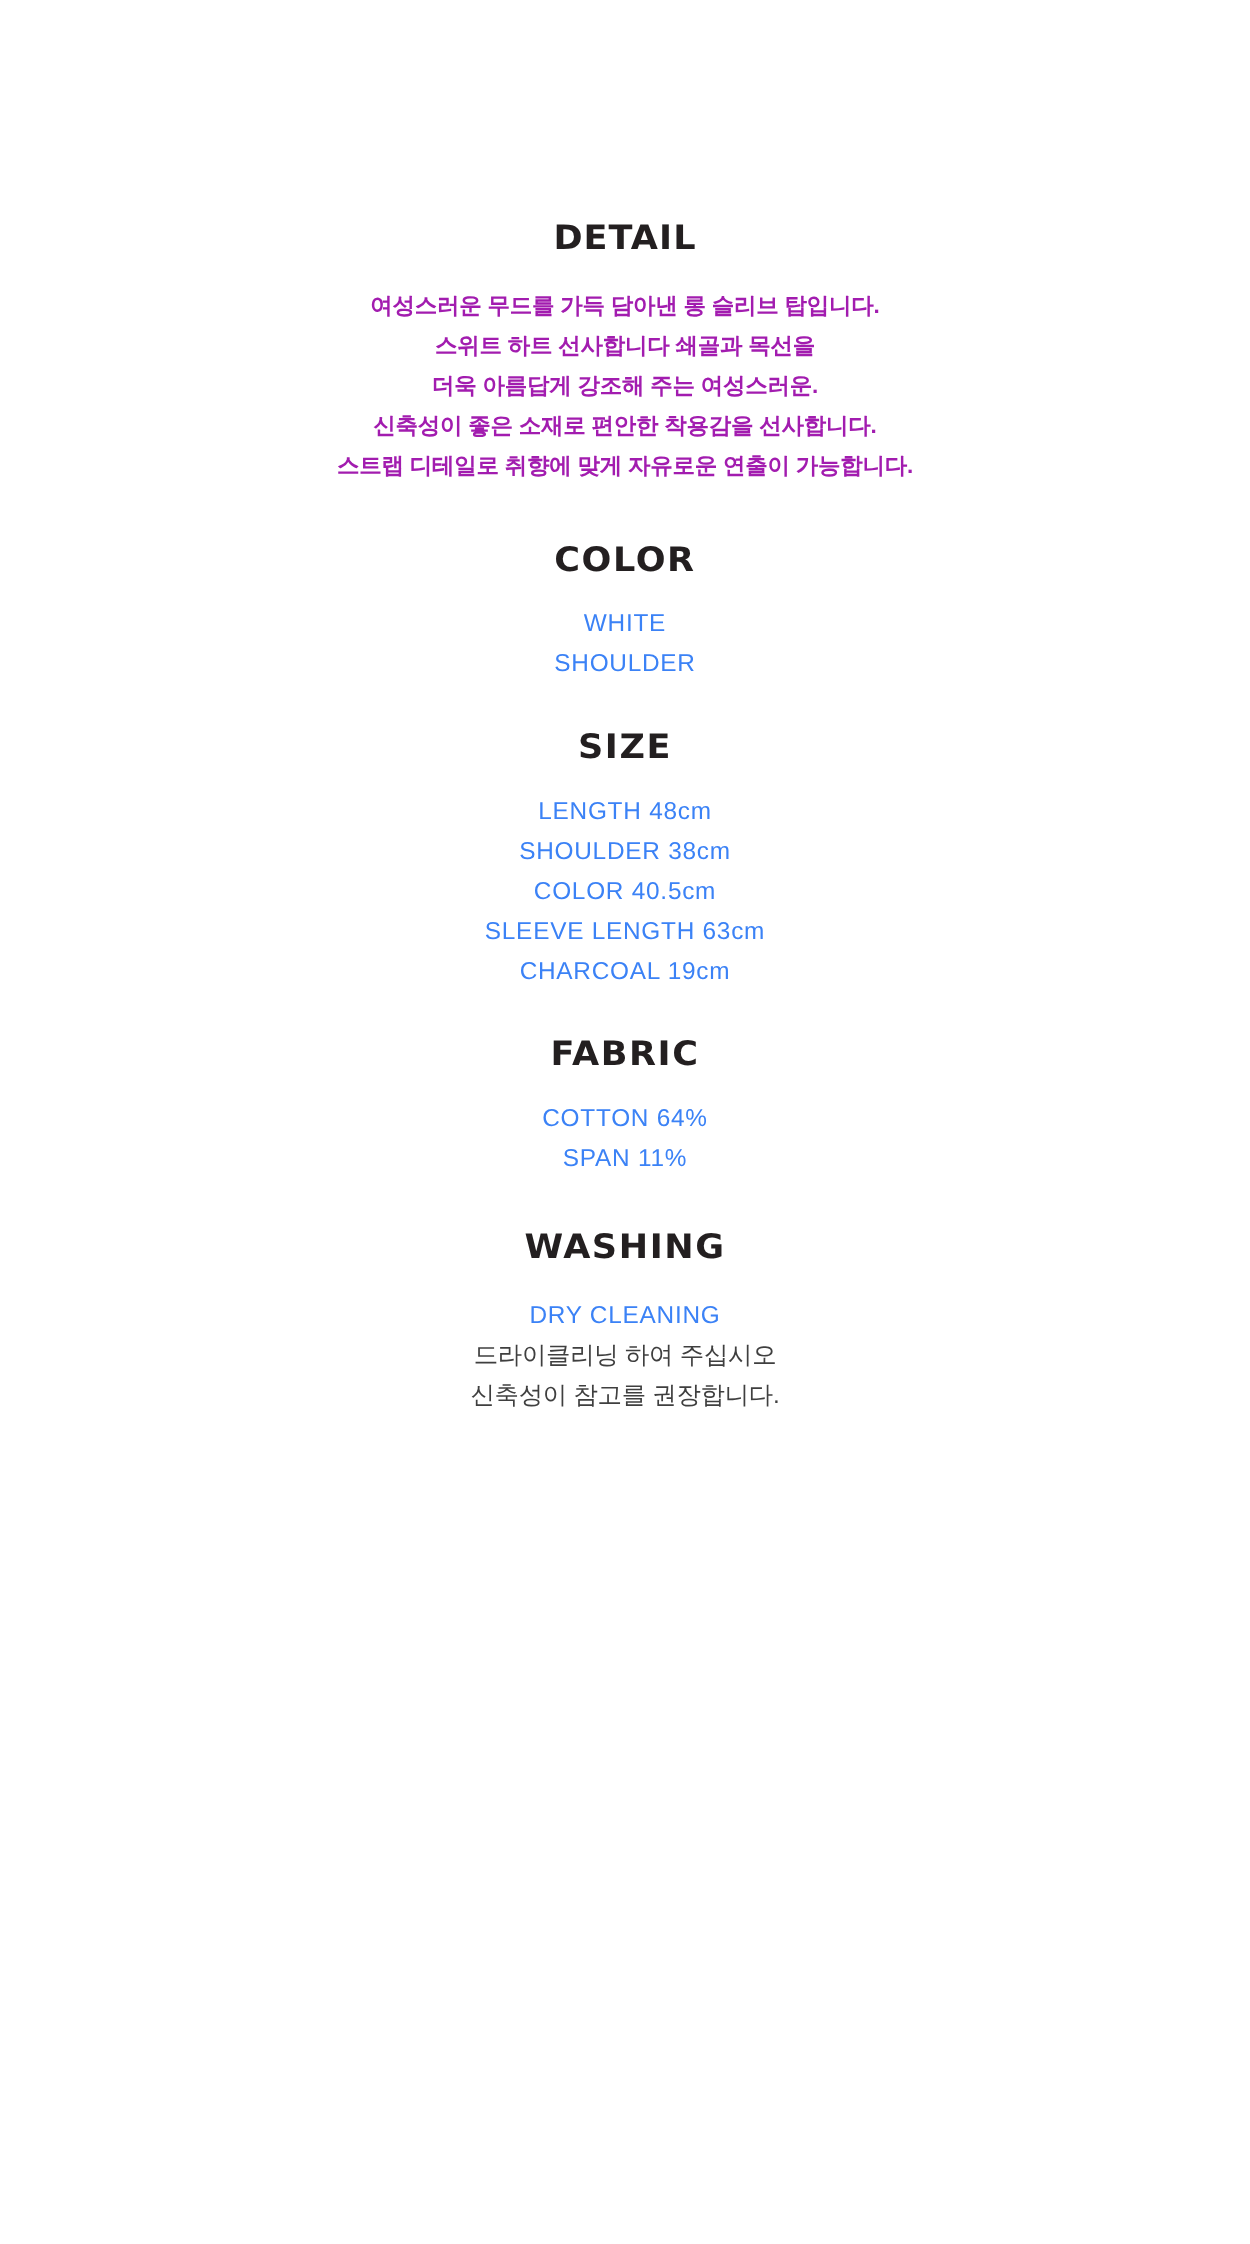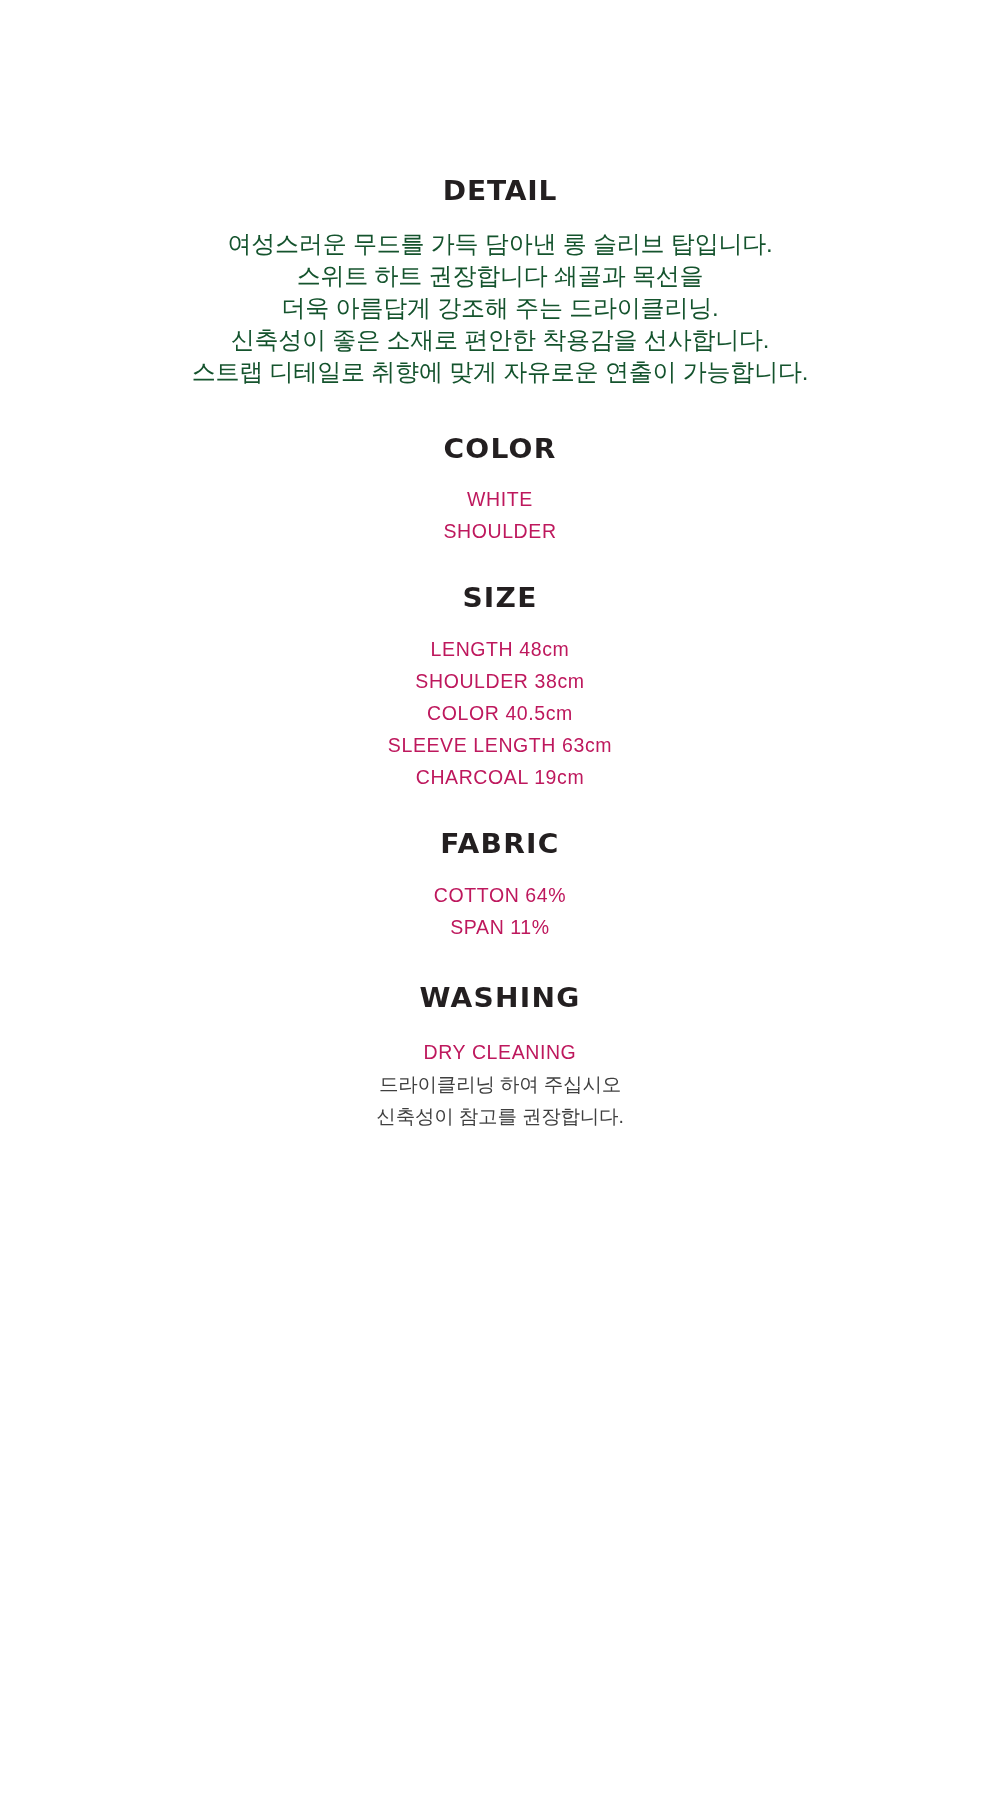--- a/index.html
+++ b/index.html
@@ -58,32 +58,33 @@
 
   .body-lines {
     text-align: center;
     color: #4a4a4a;
     font-family: "Liberation Sans", "DejaVu Sans", sans-serif;
     font-weight: 400;
   }
 
   
   .desc-line {
-    font-size: 24px;
+    font-size: 18px;
     line-height: 32px;
-    color: #14532d;
+    color: #a21caf;
     letter-spacing: -0.2px;
     white-space: nowrap;
+    font-weight: bold;
   }
 
   
   .spec-line {
     font-size: 19.5px;
     line-height: 32px;
-    color: #be185d;
+    color: #3b82f6;
     letter-spacing: 0.6px;
     white-space: nowrap;
   }
 
   
   .spec-line.kr {
     letter-spacing: -0.2px;
     color: #3f3f3f;
   }
 
@@ -103,22 +104,22 @@
 
 <div class="page">
 
   <div class="top-spacer"></div>
 
   <section class="section">
     <h2 class="section-heading">DETAIL</h2>
     <div class="gap-detail-desc"></div>
     <div class="body-lines">
       <div class="desc-line">여성스러운 무드를 가득 담아낸 롱 슬리브 탑입니다.</div>
-      <div class="desc-line">스위트 하트 권장합니다 쇄골과 목선을</div>
-      <div class="desc-line">더욱 아름답게 강조해 주는 드라이클리닝.</div>
+      <div class="desc-line">스위트 하트 선사합니다 쇄골과 목선을</div>
+      <div class="desc-line">더욱 아름답게 강조해 주는 여성스러운.</div>
       <div class="desc-line">신축성이 좋은 소재로 편안한 착용감을 선사합니다.</div>
       <div class="desc-line">스트랩 디테일로 취향에 맞게 자유로운 연출이 가능합니다.</div>
     </div>
   </section>
 
   <div class="gap-after-detail"></div>
 
   <section class="section">
     <h2 class="section-heading wide">COLOR</h2>
     <div class="gap-head-body"></div>

